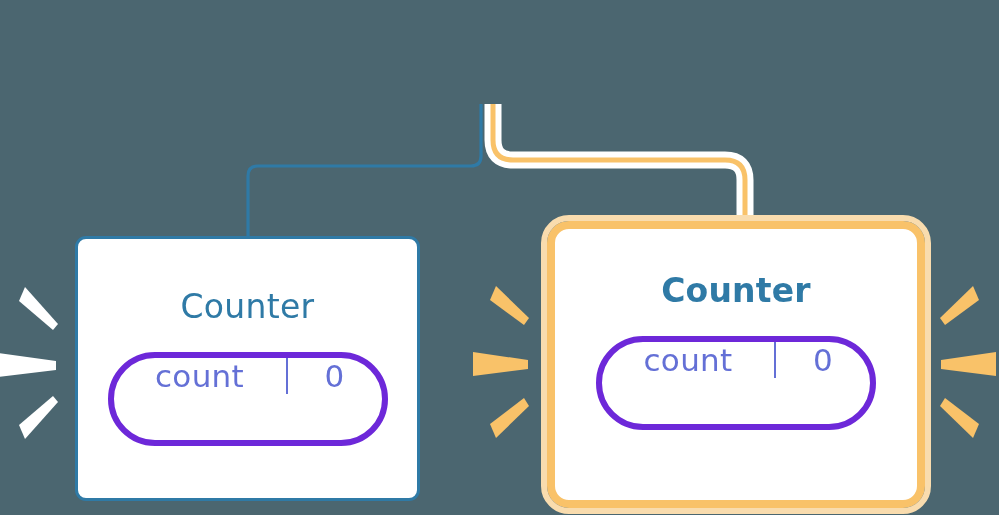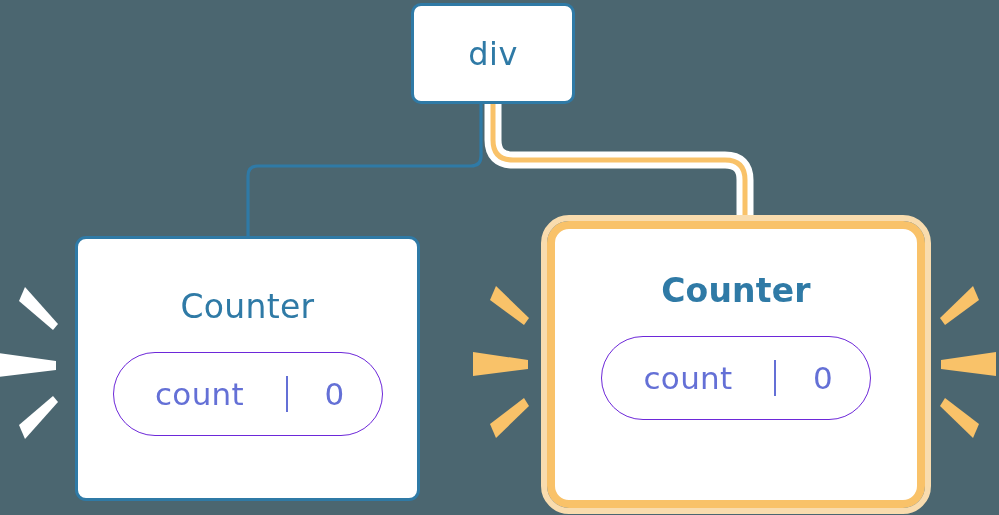--- a/index.html
+++ b/index.html
@@ -75,22 +75,22 @@
   }
   #node-counter-right .node-title {
     font-size: 33px;
     color: #2f7aa6;
     font-weight: 700;
     margin-top: 42px;
     letter-spacing: 0.2px;
   }
   .state-pill {
     display: flex;
-    align-items: center;
-    border: 1px solid #6d28d9;
+    align-items: flex-start;
+    border: 6px solid #6d28d9;
     border-radius: 999px;
     overflow: hidden;
     background: #ffffff;
   }
   #node-counter-left .state-pill {
     margin-top: 26px;
     height: 82px;
     width: 268px;
   }
   #node-counter-right .state-pill {
@@ -161,23 +161,20 @@
     <polygon points="3,76 58,84 58,93 3,100" fill="#f9c269"></polygon>
     <polygon points="20,148 54,122 59,130 26,162" fill="#f9c269"></polygon>
   </svg>
 
   <svg class="spark-group" id="sparks-right-orange" viewBox="0 0 66 172" width="66" height="172" aria-hidden="true">
     <polygon points="40,10 7,42 12,49 46,24" fill="#f9c269"></polygon>
     <polygon points="63,76 8,84 8,93 63,100" fill="#f9c269"></polygon>
     <polygon points="46,148 12,122 7,130 40,162" fill="#f9c269"></polygon>
   </svg>
 
-  <div class="node" id="node-div">
-    <div class="node-title">div</div>
-  </div>
 
   <div class="node" id="node-counter-left">
     <div class="node-title">Counter</div>
     <div class="state-pill">
       <div class="pill-key">count</div>
       <div class="pill-val">0</div>
     </div>
   </div>
 
   <div class="node" id="node-counter-right">

